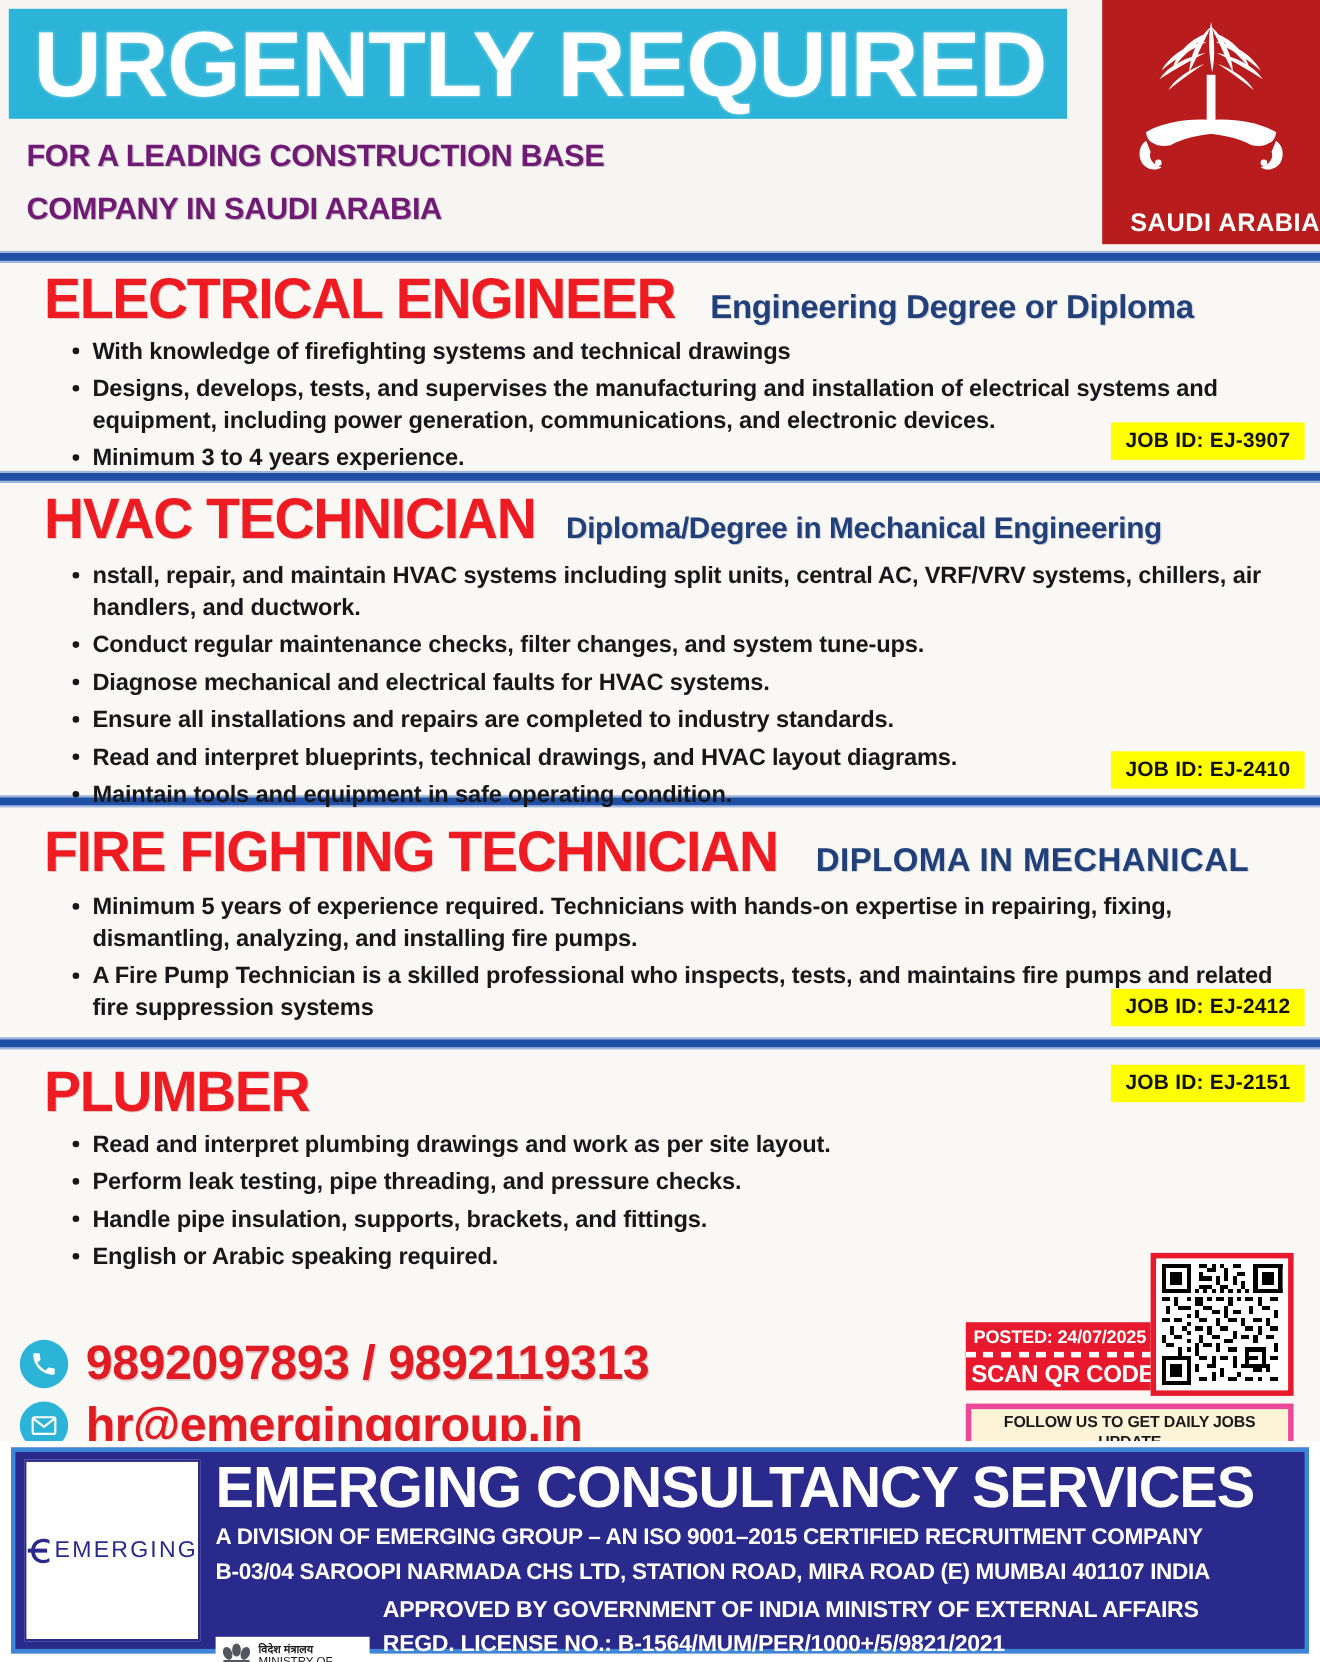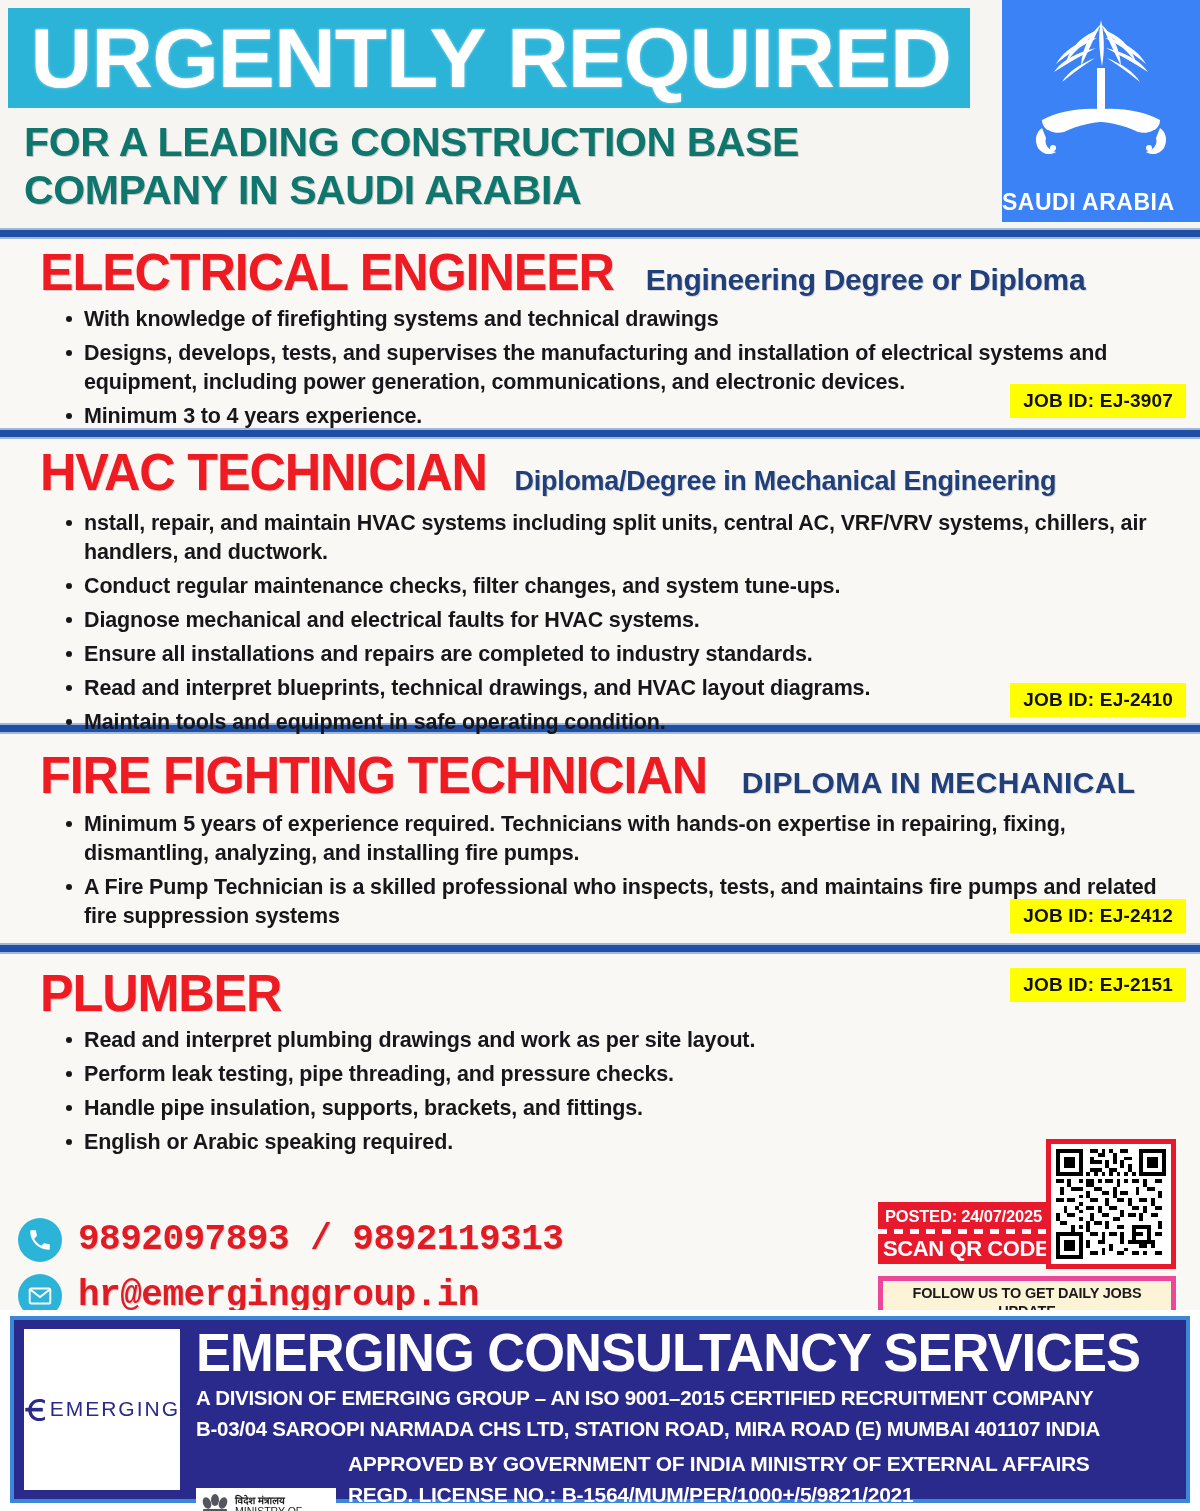--- a/index.html
+++ b/index.html
@@ -54,34 +54,34 @@
     transform: scaleX(1.02);
     transform-origin: left center;
     text-shadow: 0 0 3px rgba(255,255,255,0.55);
   }
   .hdr-sub {
     position: absolute;
     left: 24px;
     top: 118px;
     width: 940px;
     font-weight: bold;
-    font-size: 41px;
+    font-size: 28px;
     line-height: 48px;
-    color: #0f766e;
+    color: #701a75;
     letter-spacing: -0.4px;
     text-shadow: 1px 1px 0 rgba(150,150,150,0.5);
   }
   .flag-box {
     position: absolute;
     right: 0; top: 0;
     width: 198px;
     height: 222px;
-    background: #3b82f6;
+    background: #b91c1c;
     color: #ffffff;
-    text-align: left;
+    text-align: right;
   }
   .flag-emblem {
     position: absolute;
     left: 50%;
     transform: translateX(-50%);
     top: 8px;
     width: 150px;
     height: 170px;
   }
   .flag-caption {
@@ -195,26 +195,25 @@
     height: 44px;
     border-radius: 50%;
     background: #2bb4d8;
     display: flex;
     align-items: center;
     justify-content: center;
     flex: none;
   }
   .ctext {
     font-weight: bold;
-    font-size: 36px;
+    font-size: 44px;
     line-height: 46px;
     color: #e01b24;
     letter-spacing: -0.5px;
     text-shadow: 1px 1px 0 rgba(190,160,160,0.45);
-    font-family: Liberation Mono, monospace;
   }
 
   
   .qr-cluster {
     position: absolute;
     right: 22px;
     top: -62px;
     width: 300px;
     height: 205px;
   }

